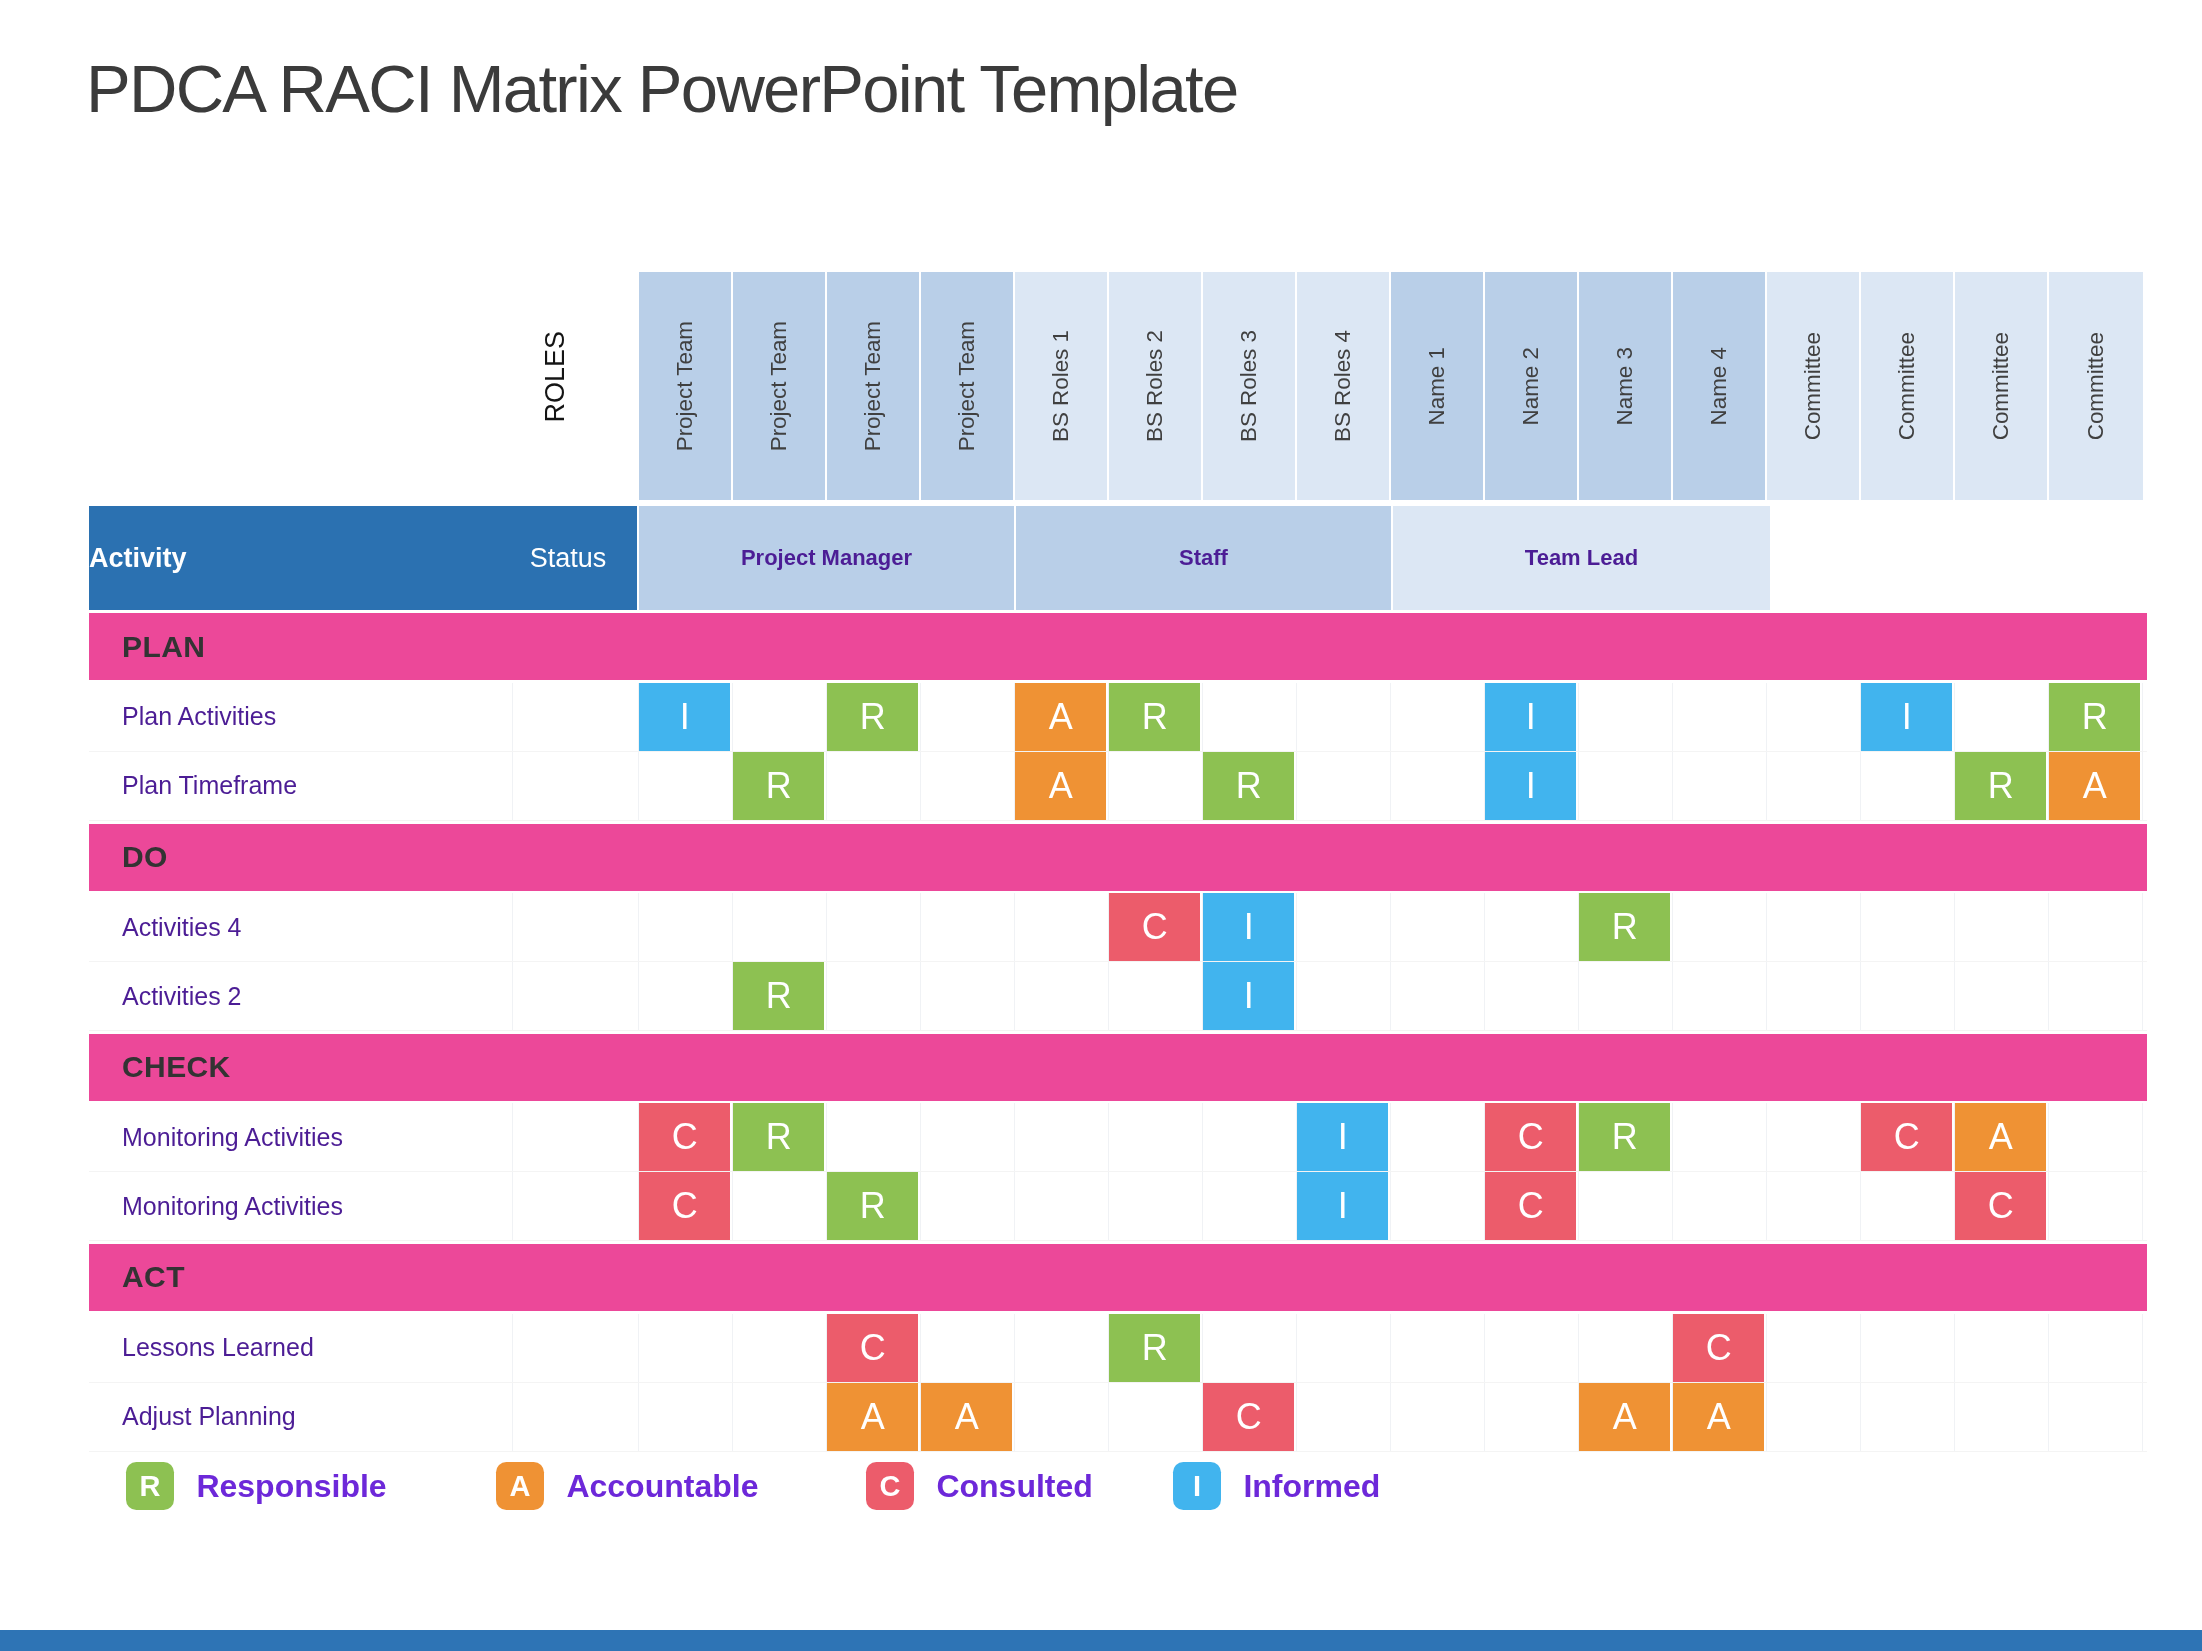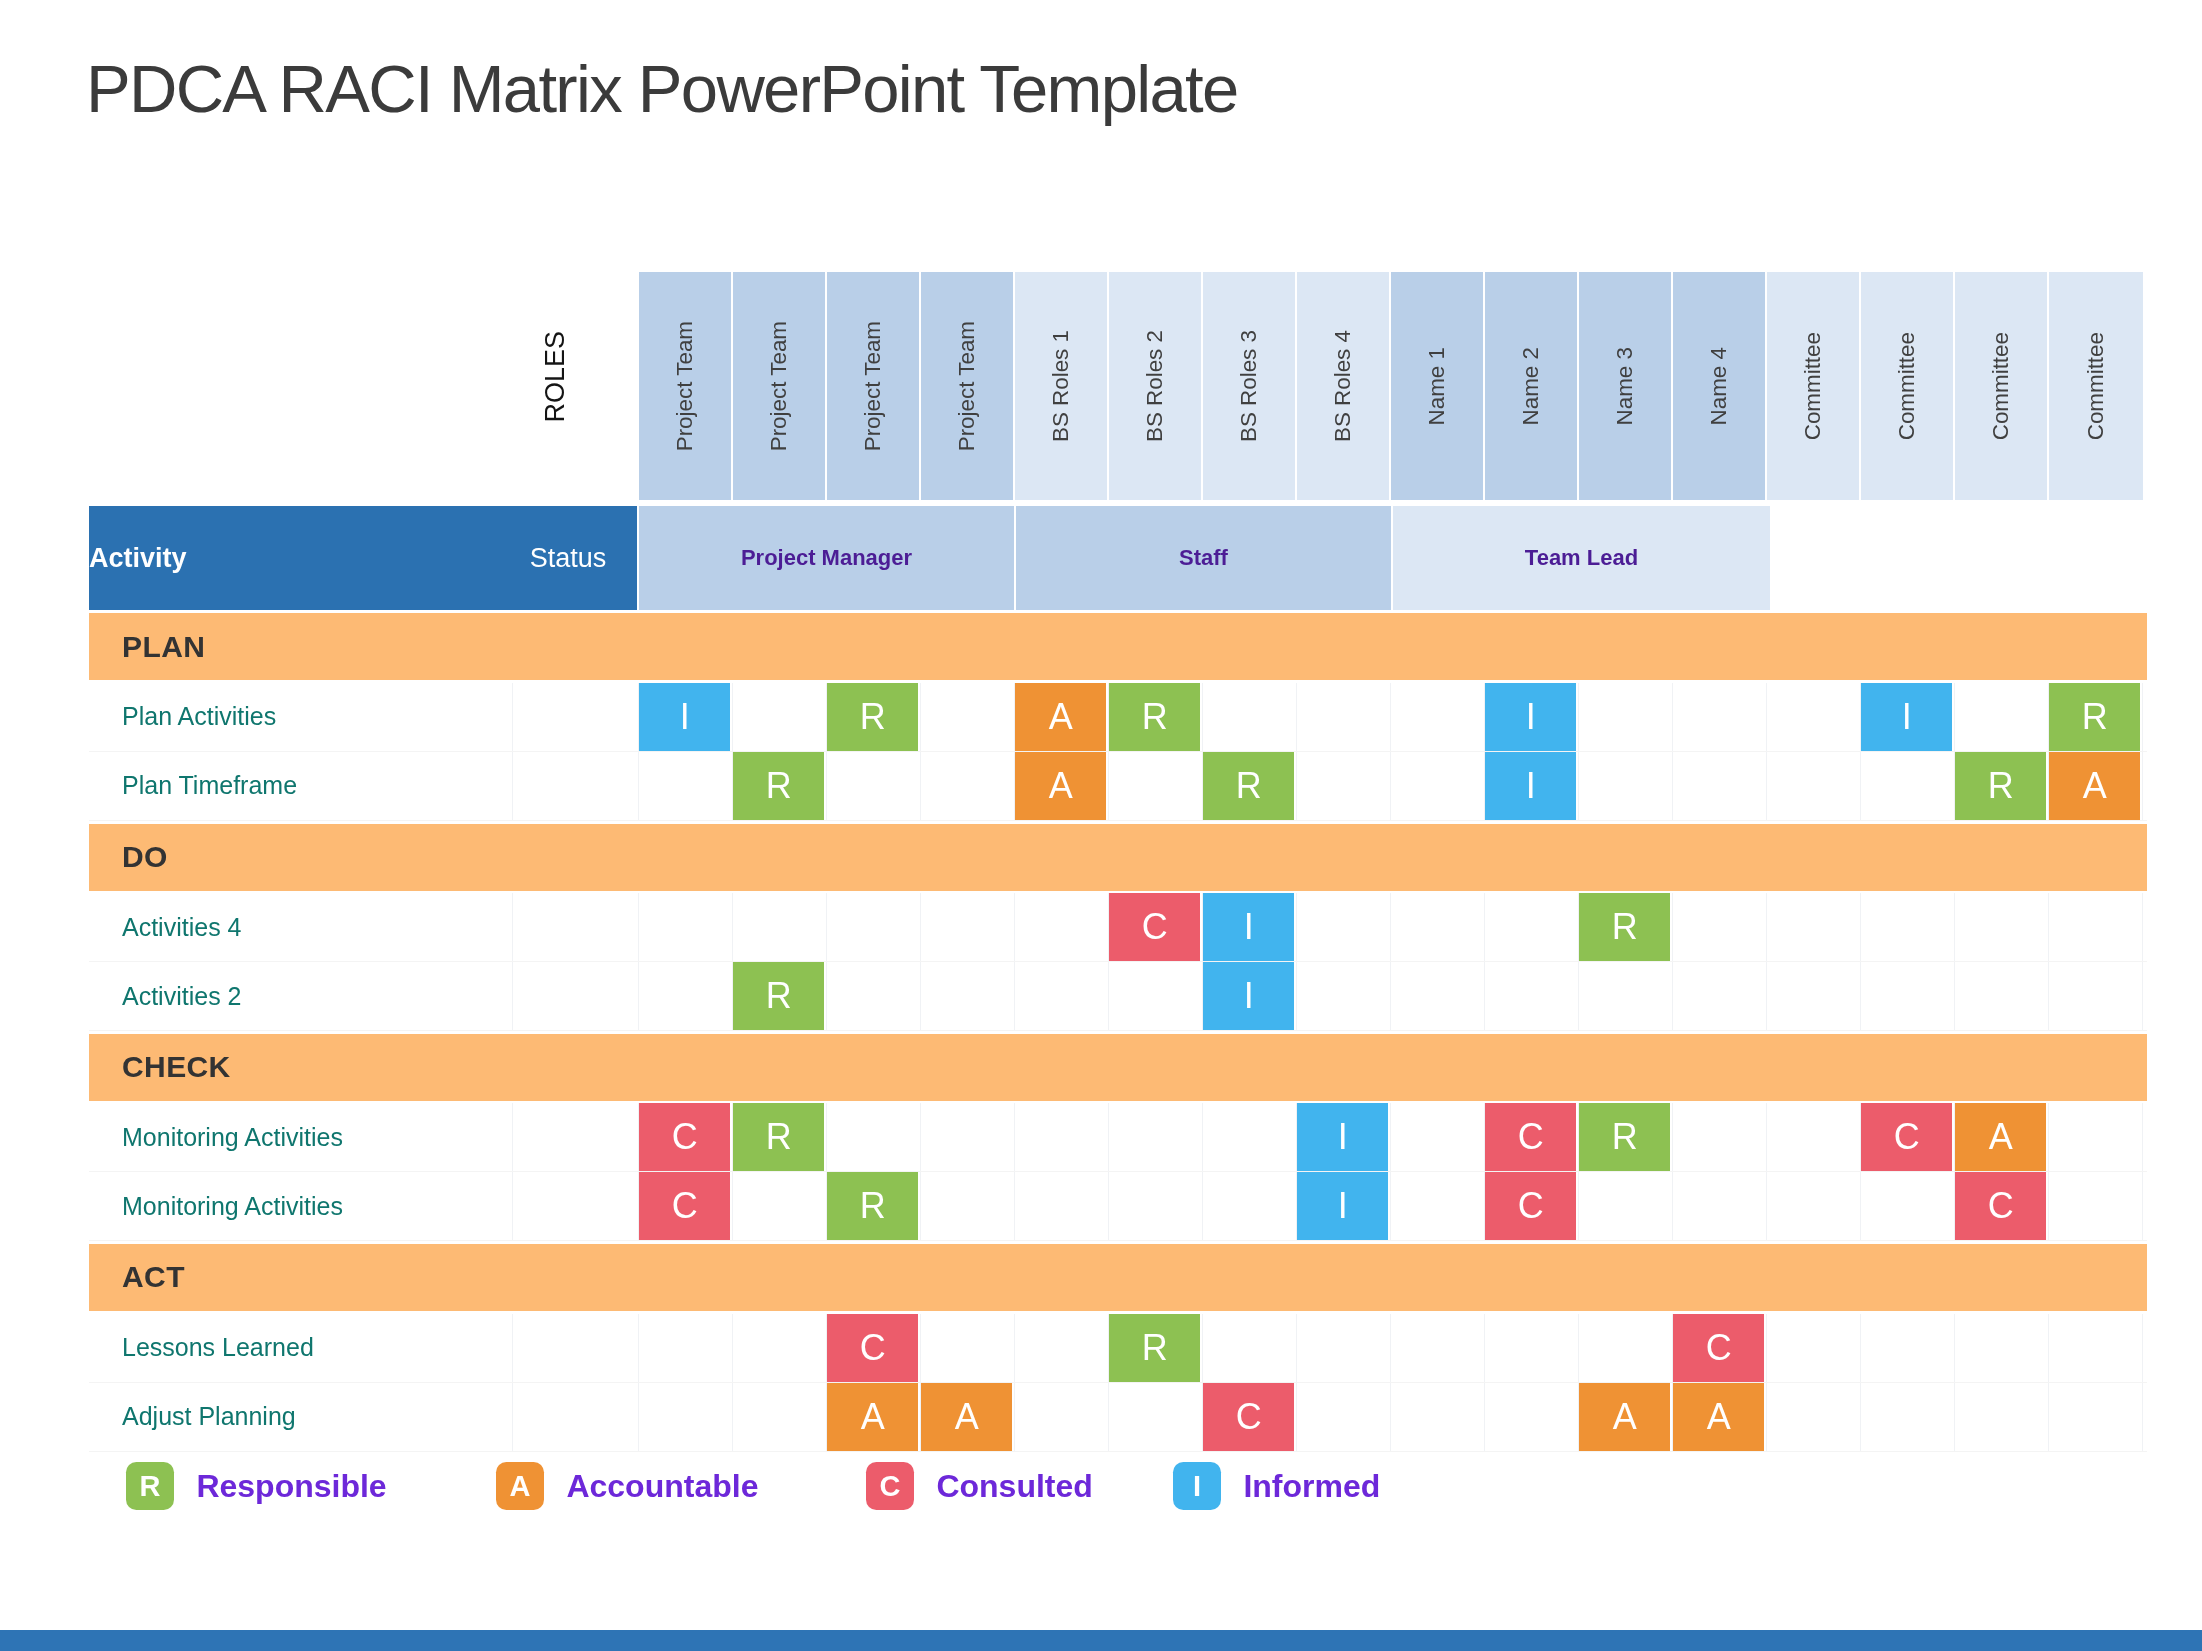--- a/index.html
+++ b/index.html
@@ -34,26 +34,26 @@
     border-right:2.6px solid #ffffff;box-sizing:border-box;
   }
   .head-activity{flex:1;color:#ffffff;font-size:27px;font-weight:700;}
   .head-status{width:138px;text-align:center;color:#ffffff;font-size:27px;font-weight:400;}
   .group-cell{
     width:377px;flex:none;display:flex;align-items:center;justify-content:center;
     font-size:22px;font-weight:700;color:#4c1d95;
     border-right:2.6px solid #ffffff;box-sizing:border-box;
   }
   .group-cell:last-child{border-right:none;}
-  .row-section{height:67px;background:#fdba74;display:flex;align-items:center;margin:2.6px 0;}
+  .row-section{height:67px;background:#ec4899;display:flex;align-items:center;margin:2.6px 0;}
   .row-section span{padding-left:33px;font-size:30px;font-weight:700;color:#333333;letter-spacing:0.4px;}
   .row-data{display:flex;height:68px;border-bottom:1.7px solid #f4f4f4;}
   .cell-activity{
     width:424px;flex:none;display:flex;align-items:center;padding-left:33px;
-    box-sizing:border-box;font-size:25px;color:#0f766e;border-right:0.9px solid #f0f2f5;
+    box-sizing:border-box;font-size:25px;color:#4c1d95;border-right:0.9px solid #f0f2f5;
   }
   .cell-status{width:126px;flex:none;border-right:0.9px solid #f0f2f5;box-sizing:border-box;}
   .cell-role{width:94px;flex:none;border-right:0.9px solid #f0f2f5;box-sizing:border-box;position:relative;}
   .badge{
     position:absolute;left:0;top:0;bottom:0;right:1.7px;
     display:flex;align-items:center;justify-content:center;
     color:#ffffff;font-size:36px;font-weight:300;
   }
   .legend{position:absolute;left:0;top:1461px;width:2203px;height:50px;}
   .legend-item{position:absolute;display:flex;align-items:center;height:50px;top:0;}

